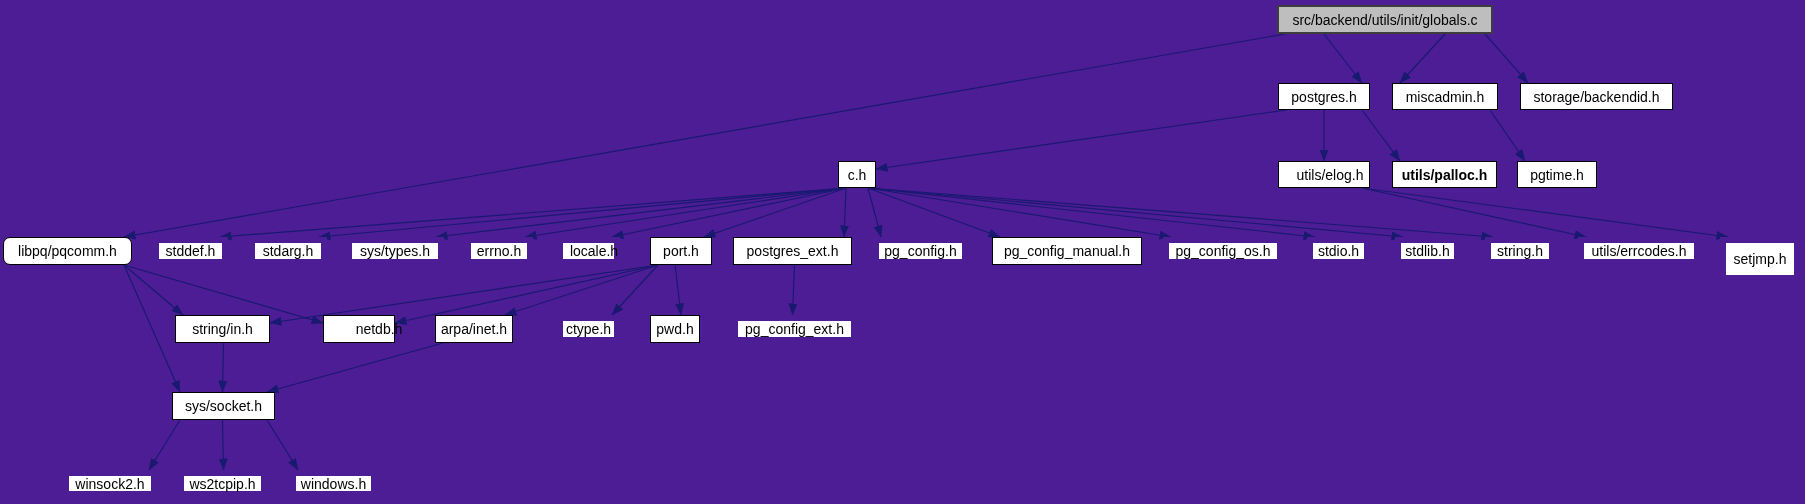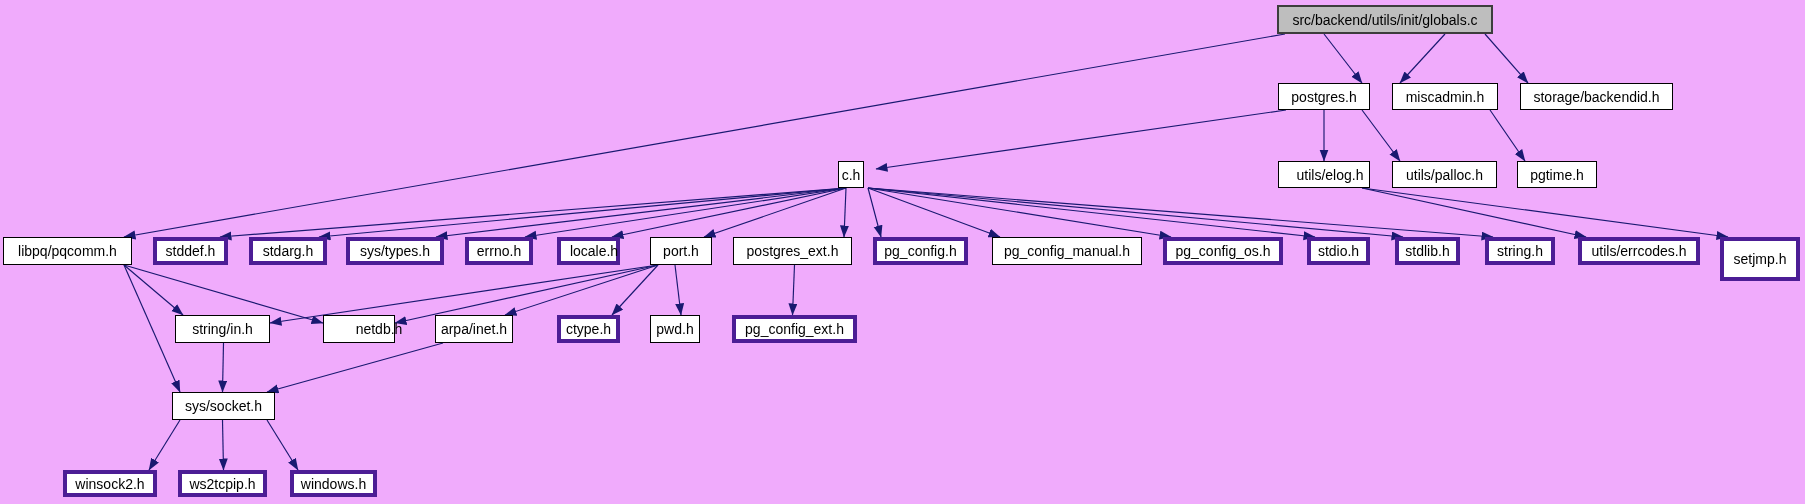--- a/index.html
+++ b/index.html
@@ -1,20 +1,20 @@
 <!DOCTYPE html>
 <html><head>
 <meta charset="utf-8">
 <style>
   html, body { margin: 0; padding: 0; background: #ffffff; }
   .canvas {
     position: relative;
     width: 1805px;
     height: 504px;
-    background: #f0abfc;
+    background: #4c1d95;
     font-family: "Liberation Sans", "DejaVu Sans", sans-serif;
     overflow: hidden;
   }
   svg.edges {
     position: absolute;
     left: 0; top: 0;
     width: 1805px; height: 504px;
     pointer-events: none;
   }
   .node {
@@ -24,21 +24,21 @@
     justify-content: center;
     background: #ffffff;
     color: #000000;
     font-size: 14px;
     line-height: 1;
     white-space: nowrap;
     box-sizing: border-box;
     text-align: center;
   }
   .node.doc  { border: 1px solid #000000; }
-  .node.ext  { border: 4px solid #4c1d95; }
+  .node.ext  { border: 6px solid #4c1d95; }
   .node.root { border: 2px solid #3d3d3d; background: #bebebe; }
   .node span { padding: 0 4px; }
 </style>
 </head>
 <body>
 
 <div class="canvas">
   <svg class="edges" xmlns="http://www.w3.org/2000/svg" width="1805" height="504" viewBox="0 0 1805 504">
     <defs>
       <marker id="arrow" markerUnits="userSpaceOnUse" markerWidth="13" markerHeight="10" refX="11.5" refY="4.5" orient="auto">
@@ -91,33 +91,33 @@
       </div>
       <div class="node doc" style="left: 1278px; top: 83px; width: 92px; height: 27px;">
         <span>postgres.h</span>
       </div>
       <div class="node doc" style="left: 1392px; top: 83px; width: 106px; height: 27px;">
         <span>miscadmin.h</span>
       </div>
       <div class="node doc" style="left: 1520px; top: 83px; width: 153px; height: 27px;">
         <span>storage/backendid.h</span>
       </div>
-      <div class="node doc" style="left: 838px; top: 161px; width: 26px; height: 27px;">
+      <div class="node doc" style="left: 838px; top: 161px; width: 38px; height: 27px;">
         <span>c.h</span>
       </div>
       <div class="node doc" style="left: 1278px; top: 161px; width: 92px; height: 27px; padding-left: 12px;">
         <span>utils/elog.h</span>
       </div>
-      <div class="node doc" style="left: 1392px; top: 161px; width: 105px; height: 27px;">
+      <div class="node doc" style="left: 1392px; top: 161px; width: 105px; height: 27px; font-weight: bold;">
         <span>utils/palloc.h</span>
       </div>
       <div class="node doc" style="left: 1517px; top: 161px; width: 80px; height: 27px;">
         <span>pgtime.h</span>
       </div>
-      <div class="node doc" style="left: 3px; top: 237px; width: 129px; height: 28px;">
+      <div class="node doc" style="left: 3px; top: 237px; width: 129px; height: 28px; border-radius: 7px;">
         <span>libpq/pqcomm.h</span>
       </div>
       <div class="node ext" style="left: 153px; top: 237px; width: 75px; height: 28px;">
         <span>stddef.h</span>
       </div>
       <div class="node ext" style="left: 249px; top: 237px; width: 78px; height: 28px;">
         <span>stdarg.h</span>
       </div>
       <div class="node ext" style="left: 346px; top: 237px; width: 98px; height: 28px;">
         <span>sys/types.h</span>

